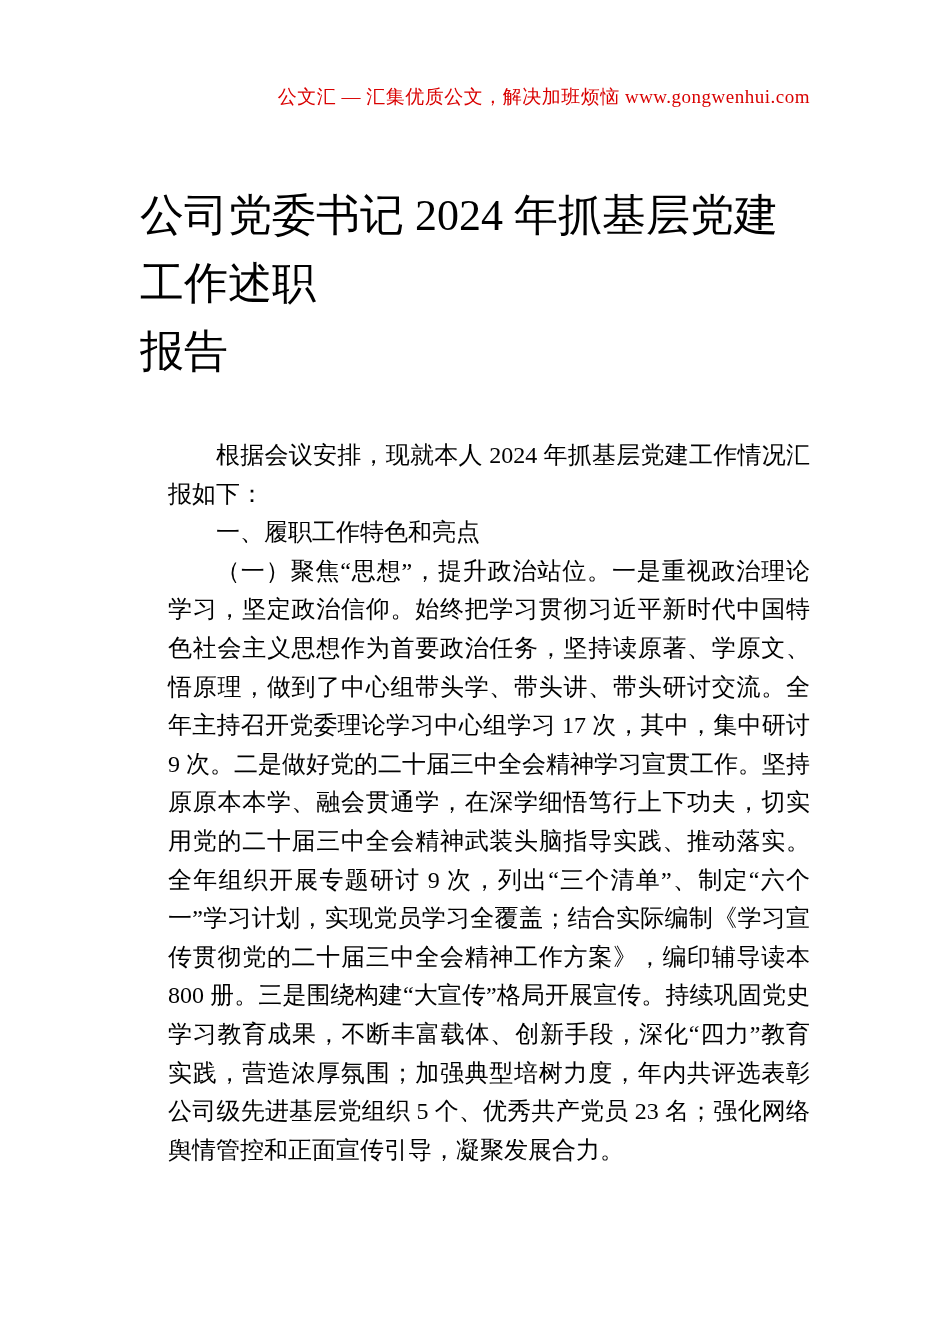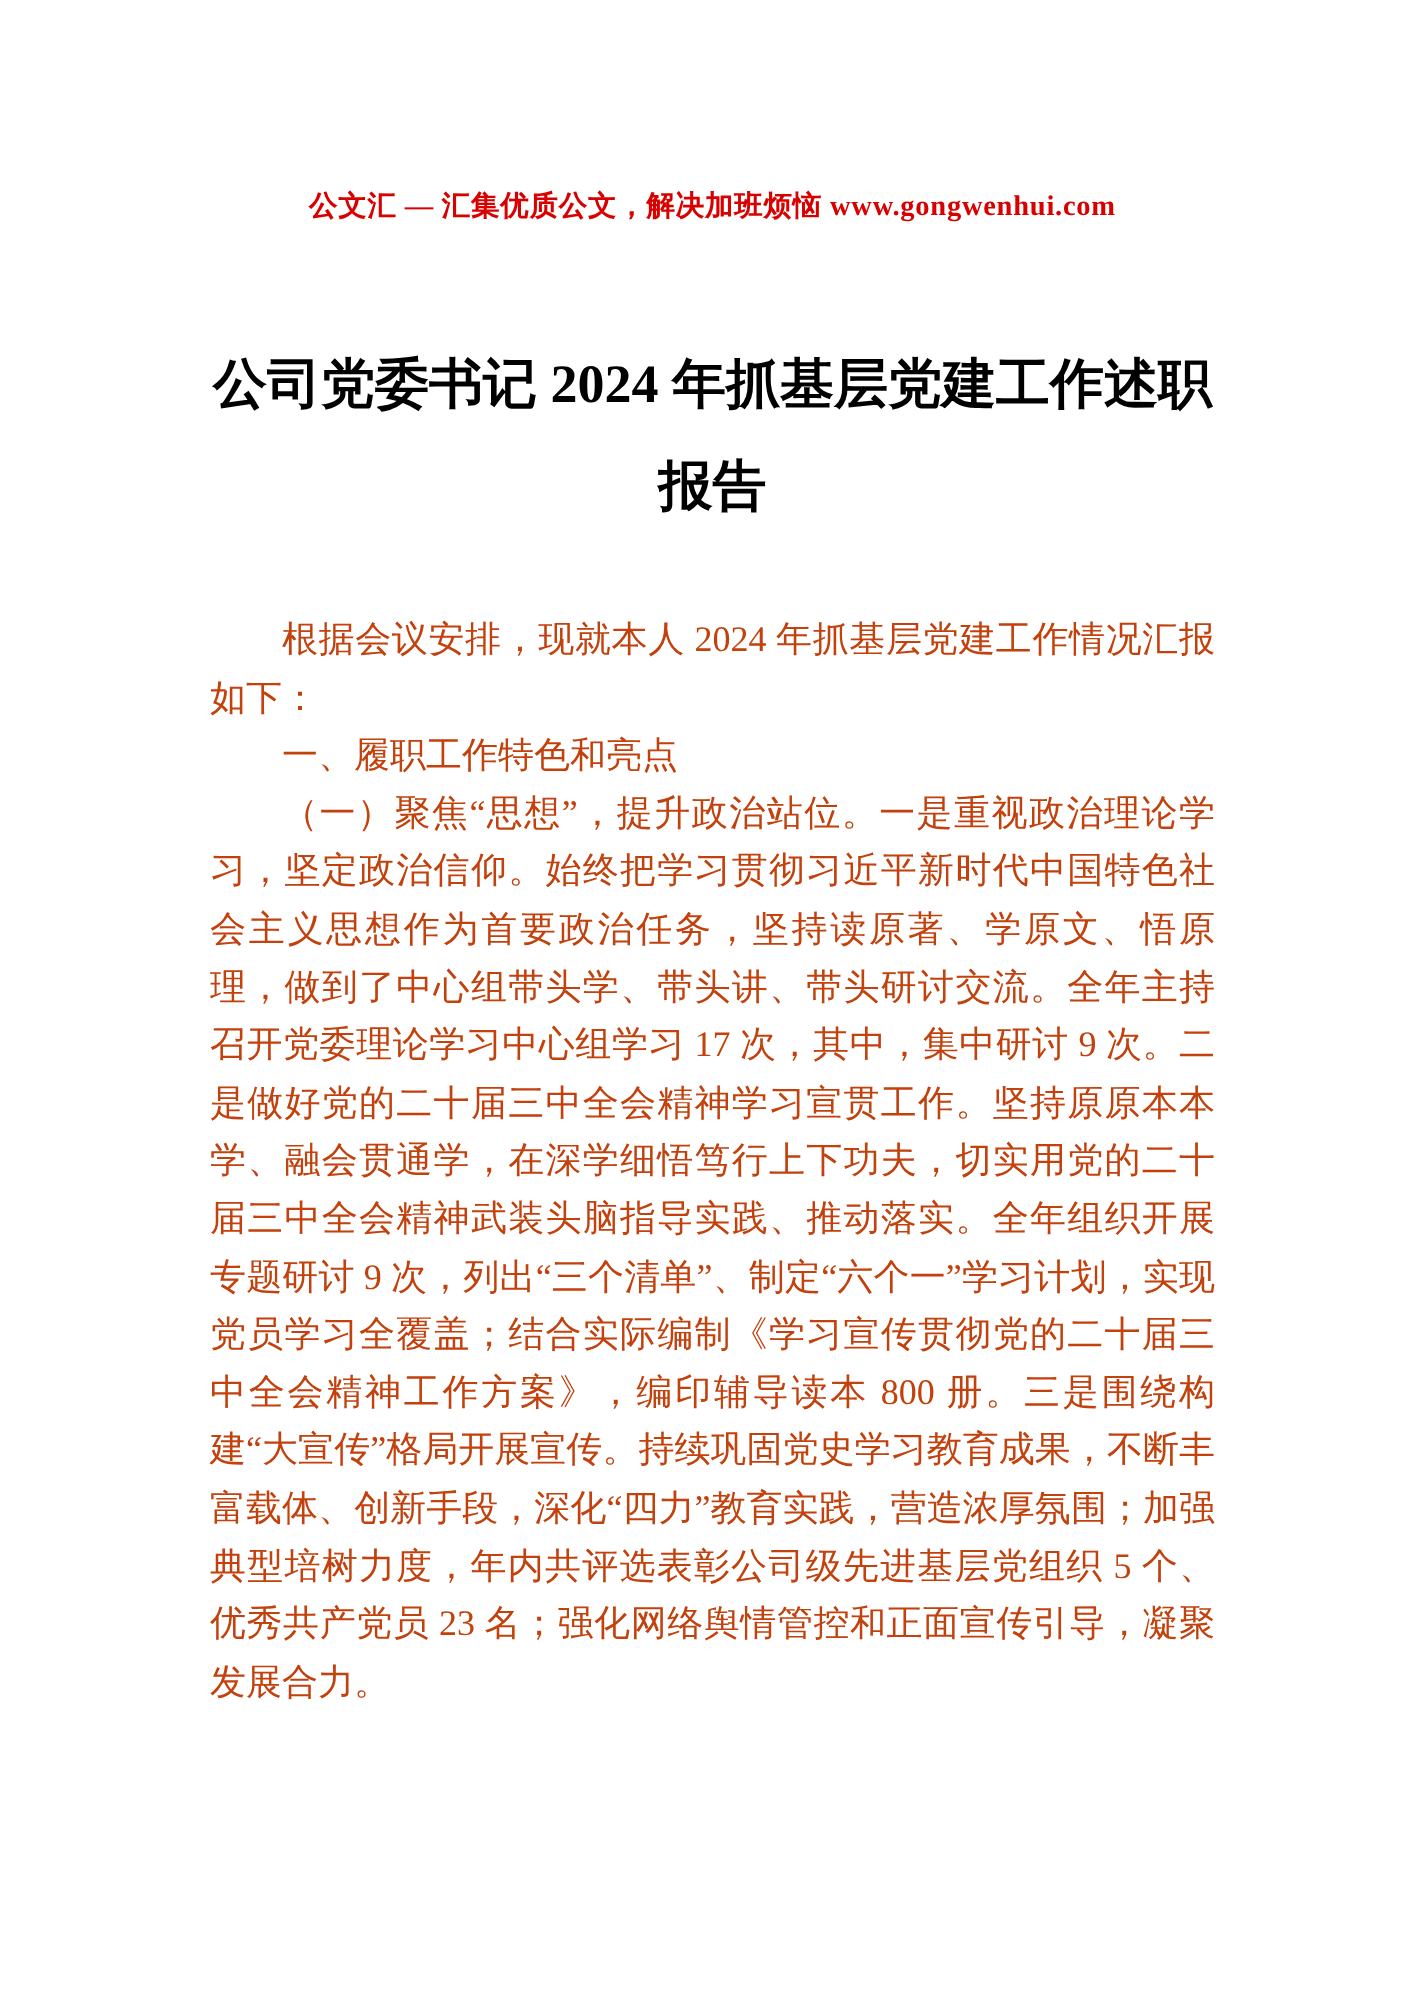--- a/index.html
+++ b/index.html
@@ -15,43 +15,42 @@
 
   .page {
     width: 950px;
     min-height: 1344px;
     margin: 0 auto;
     background: #ffffff;
     padding: 84px 140px 60px 140px;
   }
 
   .site-header {
-    text-align: center;
+    text-align: right;
     font-size: 19px;
-    font-weight: bold;
+    font-weight: normal;
     color: #d90000;
     letter-spacing: 0.5px;
     margin-bottom: 72px;
-    margin-top: 40px;
   }
 
   .doc-title {
-    text-align: center;
-    font-size: 36px;
-    font-weight: bold;
+    font-size: 44px;
+    font-weight: normal;
     line-height: 68px;
     color: #000000;
     margin-bottom: 50px;
   }
 
   .doc-body {
     font-size: 24px;
     line-height: 38.6px;
     text-align: justify;
-    color: #c2410c;
+    color: #000000;
+    margin-left: 28px;
   }
 
   .doc-body p {
     text-indent: 2em;
     margin: 0;
   }
 
   .doc-body p.heading {
     font-weight: normal;
   }

